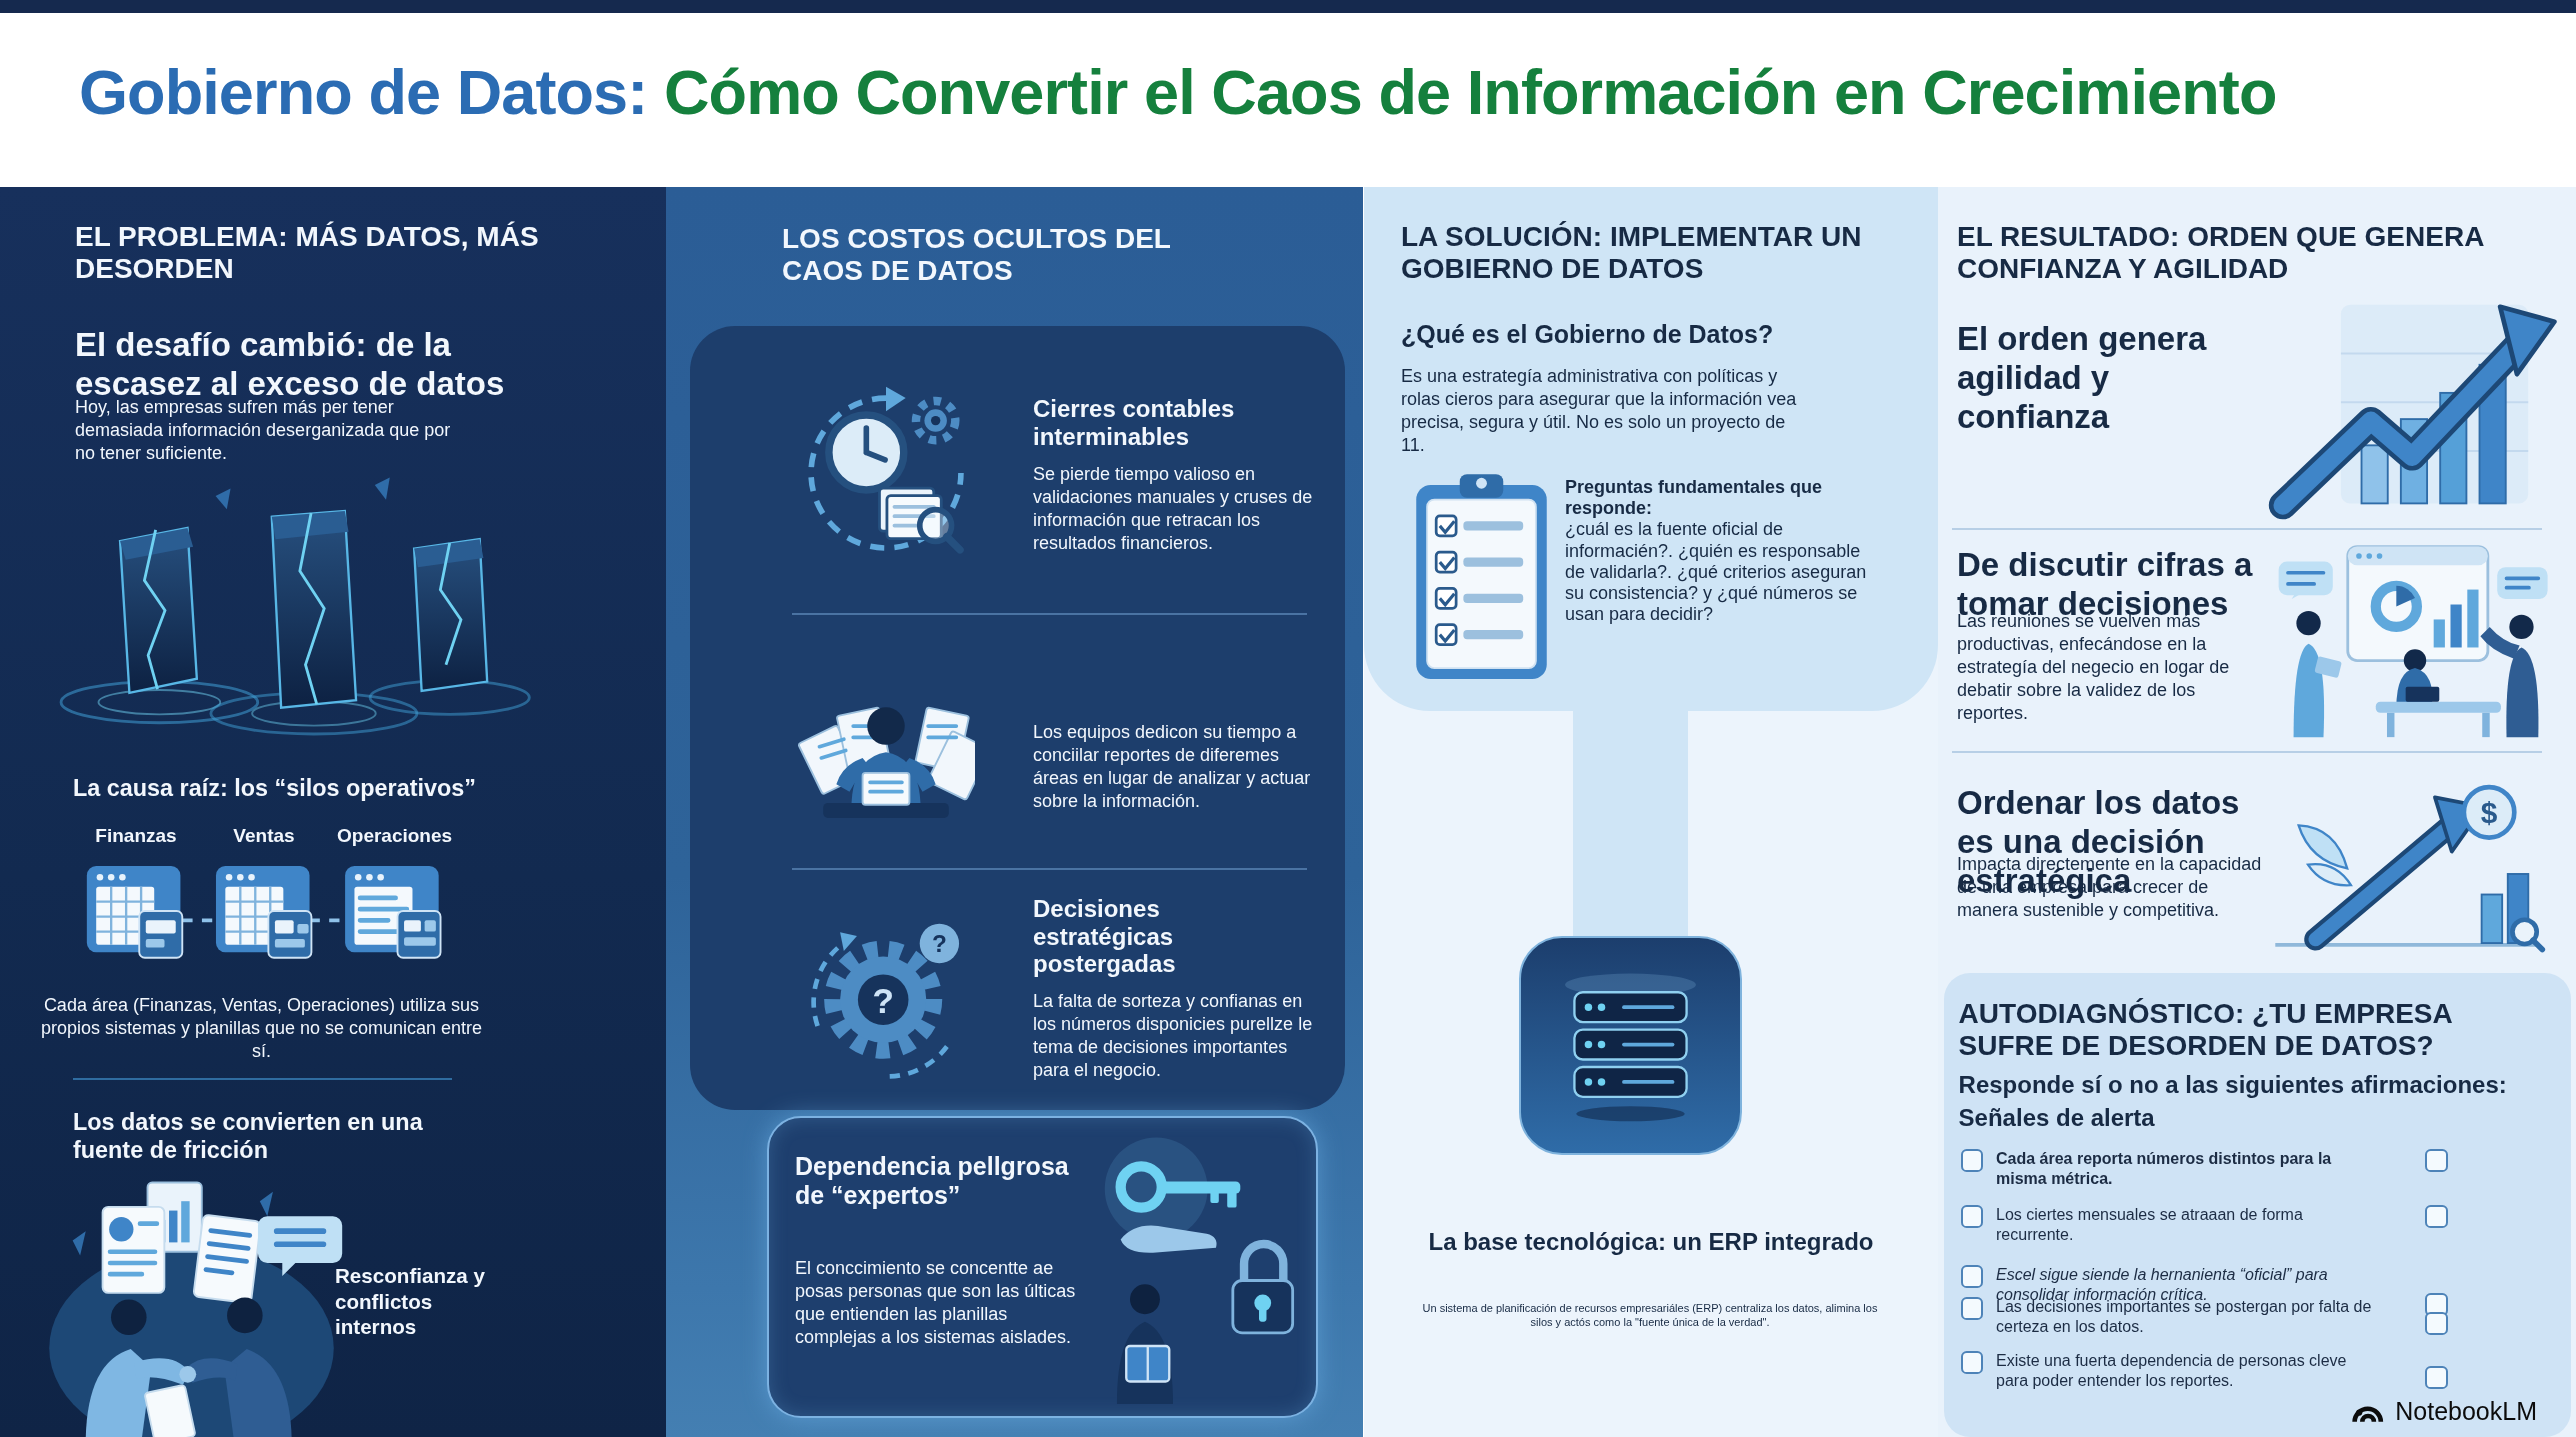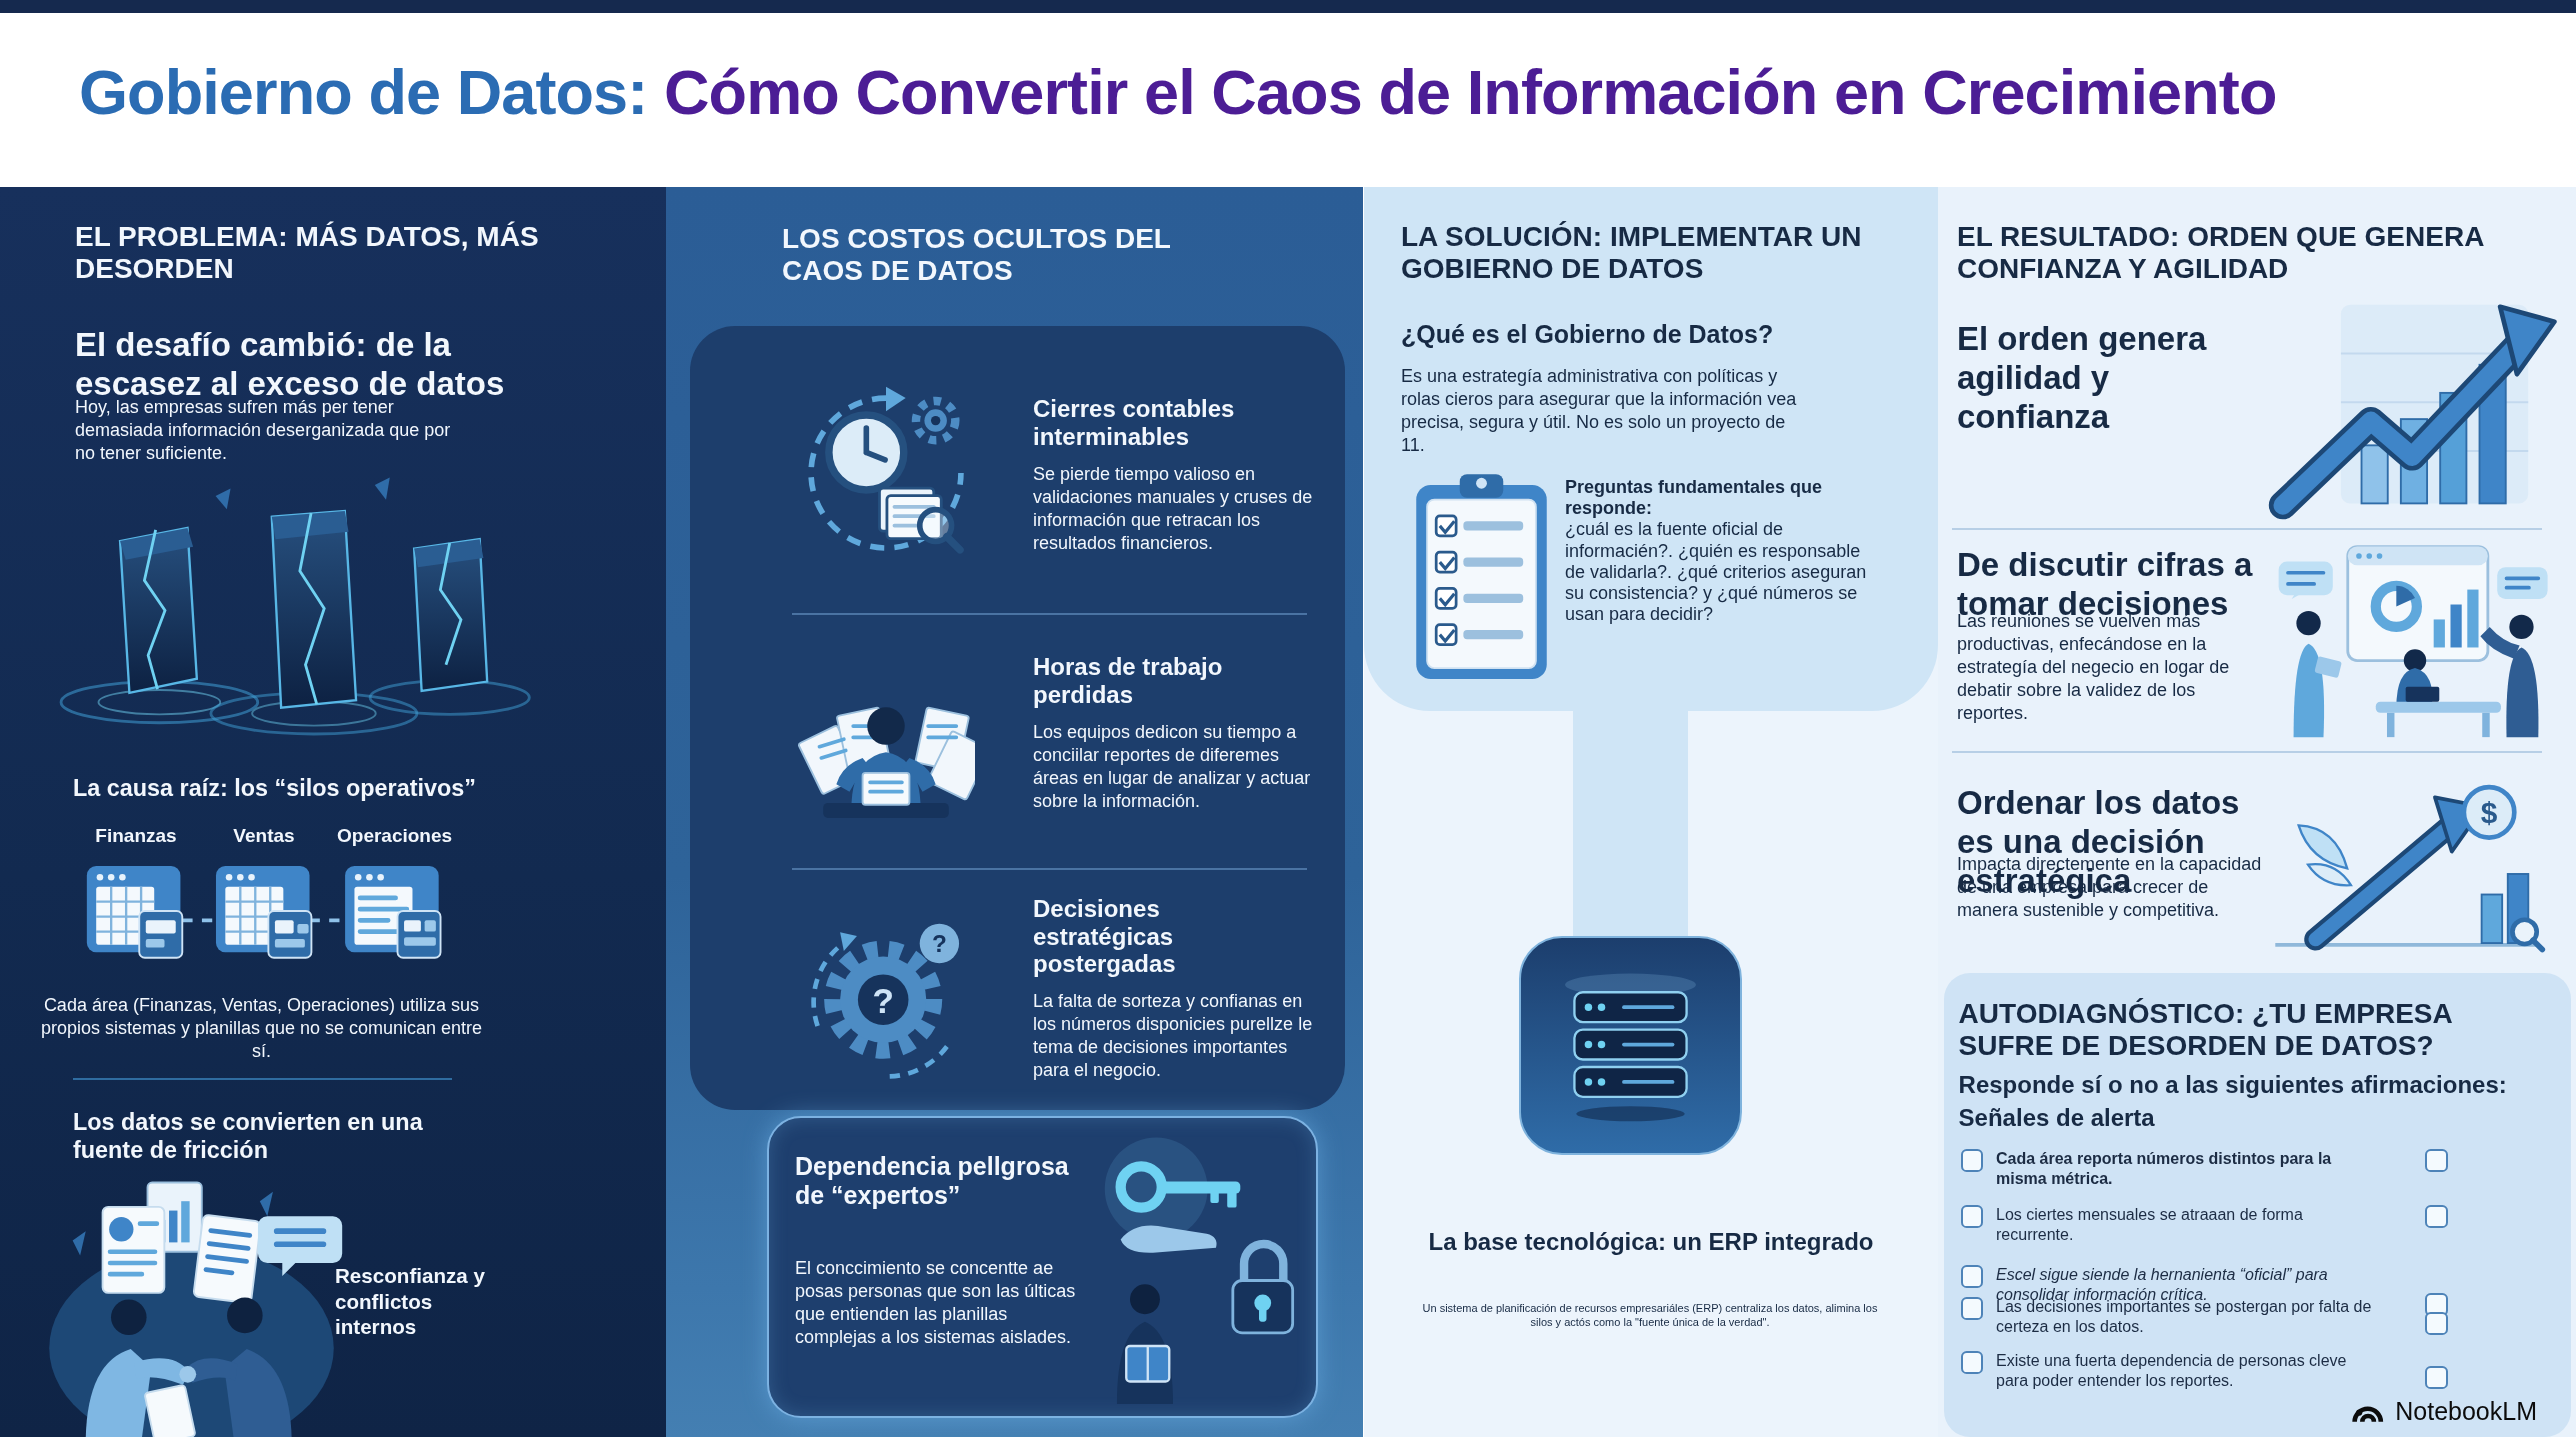--- a/index.html
+++ b/index.html
@@ -3,21 +3,21 @@
 <meta charset="utf-8">
 <style>
   html,body{margin:0;padding:0;background:#ffffff;}
   body{font-family:"Liberation Sans",sans-serif;}
   .canvas{position:relative;width:2576px;height:1438px;background:#ffffff;overflow:hidden;}
   .abs{position:absolute;}
   .topstrip{left:0;top:0;width:2576px;height:13px;background:#15294e;}
   .titleband{left:0;top:13px;width:2576px;height:174px;background:#ffffff;}
   .maintitle{left:79px;top:43px;width:2452px;font-size:63px;font-weight:700;letter-spacing:-0.9px;white-space:nowrap;}
   .t-accent{color:#2b6cb3;}
-  .t-rest{color:#4c1d95;}
+  .t-rest{color:#15803d;}
   .col{top:187px;height:1251px;overflow:hidden;}
   .col1{left:0;width:666px;background:linear-gradient(180deg,#17305c 0%,#122a50 55%,#0f2446 100%);}
   .col2{left:666px;width:697px;background:linear-gradient(180deg,#2b5d96 0%,#2e6399 55%,#3d77ac 88%,#447fb2 100%);}
   .col3{left:1364px;width:574px;background:#ecf4fc;}
   .col4{left:1938px;width:638px;background:#e9f2fb;}
   .w{color:#f2f7fd;}
   .d{color:#172a44;}
   .hd{font-weight:700;line-height:1.16;}
   .col-header{font-size:28px;}
   .sec{font-size:33px;font-weight:700;line-height:1.18;}
@@ -196,21 +196,20 @@
       </g>
       <path d="M24 100l26 -8 M26 112l26 -8 M60 78h30 M60 90h30 M140 78h30 M140 90h30" stroke="#5fa8dc" stroke-width="4" stroke-linecap="round"></path>
       <circle cx="95" cy="78" r="20" fill="#12294a"></circle>
       <path d="M58,168 Q58,112 95,106 Q132,112 132,168 Z" fill="#2f6ca8"></path>
       <path d="M70,112 Q48,120 42,140 L56,148 Q66,130 78,122 Z" fill="#2f6ca8"></path>
       <path d="M120,112 Q142,120 148,140 L134,148 Q124,130 112,122 Z" fill="#2f6ca8"></path>
       <rect x="28" y="160" width="134" height="16" rx="5" fill="#16335c"></rect>
       <rect x="70" y="128" width="50" height="34" rx="3" fill="#f6fafd" stroke="#9cc0de" stroke-width="2"></rect>
       <path d="M78 138h34 M78 148h34" stroke="#5fa8dc" stroke-width="4" stroke-linecap="round"></path>
     </svg>
-    <div class="abs itemtitle w" style="left:367px;top:466px;width:290px;">Horas de trabajo perdidas</div>
     <div class="abs body w" style="left:367px;top:534px;width:290px;">Los equipos dedicon su tiempo a conciilar reportes de diferemes áreas en lugar de analizar y actuar sobre la información.</div>
 
     <div class="abs divider-dark" style="left:126px;top:681px;width:515px;"></div>
 
     <svg class="abs" style="left:131px;top:719px;" width="178" height="178" viewBox="0 0 190 190">
       <path d="M22,128 A78,78 0 0 1 52,38" fill="none" stroke="#5fa8dc" stroke-width="5" stroke-dasharray="11 9"></path>
       <polygon points="46,28 64,32 50,48" fill="#5fa8dc"></polygon>
       <path d="M160,150 A80,80 0 0 1 96,182" fill="none" stroke="#5fa8dc" stroke-width="5" stroke-dasharray="11 9"></path>
       <circle cx="92" cy="100" r="54" fill="none" stroke="#4d8cc4" stroke-width="18" stroke-dasharray="14 12"></circle>
       <circle cx="92" cy="100" r="46" fill="#4d8cc4"></circle>

